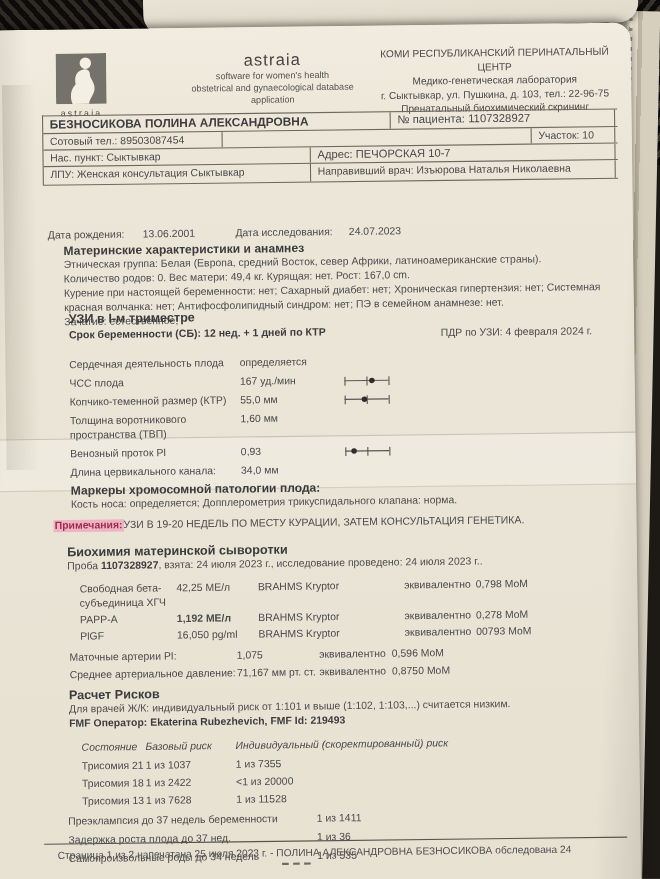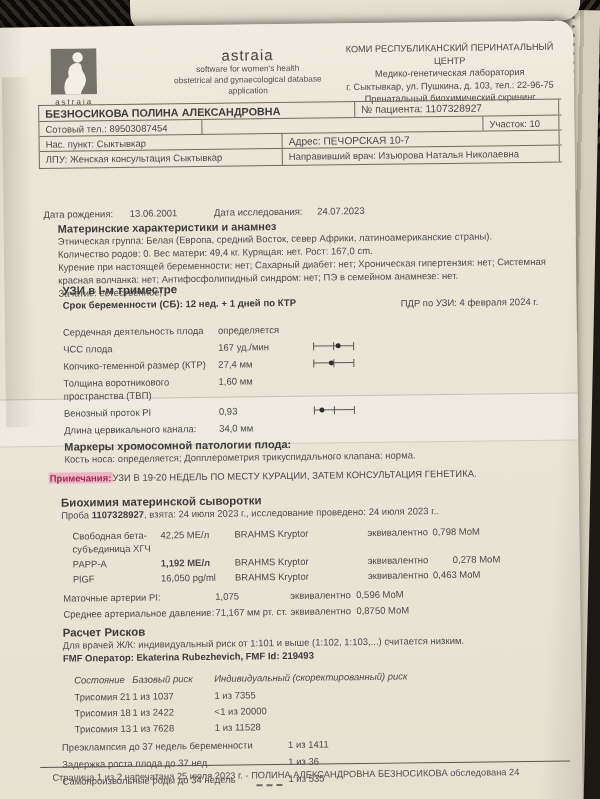--- a/index.html
+++ b/index.html
@@ -147,21 +147,21 @@
         <div class="abs nw" style="left:155px;top:17px;text-align:right;">167 уд./мин</div>
         <div class="rbar" style="left:250px;top:17px;">
           <div class="line"></div>
           <div class="tick" style="left:0;"></div>
           <div class="tick" style="left:50%;"></div>
           <div class="tick" style="left:100%;"></div>
           <div class="dot" style="left:62%"></div>
         </div>
 
         <div class="abs nw" style="left:0;top:34px;">Копчико-теменной размер (КТР)</div>
-        <div class="abs nw" style="left:155px;top:34px;">27,4 мм</div>
+        <div class="abs nw" style="left:155px;top:34px;">55,0 мм</div>
         <div class="rbar" style="left:250px;top:34px;">
           <div class="line"></div>
           <div class="tick" style="left:0;"></div>
           <div class="tick" style="left:50%;"></div>
           <div class="tick" style="left:100%;"></div>
           <div class="dot" style="left:45%"></div>
         </div>
 
         <div class="abs nw" style="left:0;top:51px;">Толщина воротникового</div>
         <div class="abs nw" style="left:0;top:64px;">пространства (ТВП)</div>
@@ -202,27 +202,27 @@
         <div class="abs nw" style="left:0;top:13px;">субъединица ХГЧ</div>
         <div class="abs nw" style="left:88px;top:0;">42,25 МЕ/л</div>
         <div class="abs nw" style="left:162px;top:0;">BRAHMS Kryptor</div>
         <div class="abs nw" style="left:295px;top:0;">эквивалентно</div>
         <div class="abs nw" style="left:360px;top:0;">0,798 MoM</div>
 
         <div class="abs nw" style="left:0;top:28px;">PAPP-A</div>
         <div class="abs nw" style="left:88px;top:28px;font-weight:bold;">1,192 МЕ/л</div>
         <div class="abs nw" style="left:162px;top:28px;">BRAHMS Kryptor</div>
         <div class="abs nw" style="left:295px;top:28px;">эквивалентно</div>
-        <div class="abs nw" style="left:360px;top:28px;margin-left:20px;">0,278 MoM</div>
+        <div class="abs nw" style="left:360px;top:28px;">0,278 MoM</div>
 
         <div class="abs nw" style="left:0;top:43px;">PlGF</div>
         <div class="abs nw" style="left:88px;top:43px;">16,050 pg/ml</div>
         <div class="abs nw" style="left:162px;top:43px;">BRAHMS Kryptor</div>
         <div class="abs nw" style="left:295px;top:43px;">эквивалентно</div>
-        <div class="abs nw" style="left:360px;top:43px;">0,463 MoM</div>
+        <div class="abs nw" style="left:360px;top:43px;">00793 MoM</div>
       </div>
 
       <div class="abs" style="left:19px;top:548px;width:505px;">
         <div class="abs nw" style="left:0;top:0;">Маточные артерии PI:</div>
         <div class="abs nw" style="left:152px;top:0;">1,075</div>
         <div class="abs nw" style="left:227px;top:0;">эквивалентно</div>
         <div class="abs nw" style="left:293px;top:0;">0,596 MoM</div>
 
         <div class="abs nw" style="left:0;top:16px;">Среднее артериальное давление:</div>
         <div class="abs nw" style="left:152px;top:16px;">71,167 мм рт. ст.</div>

